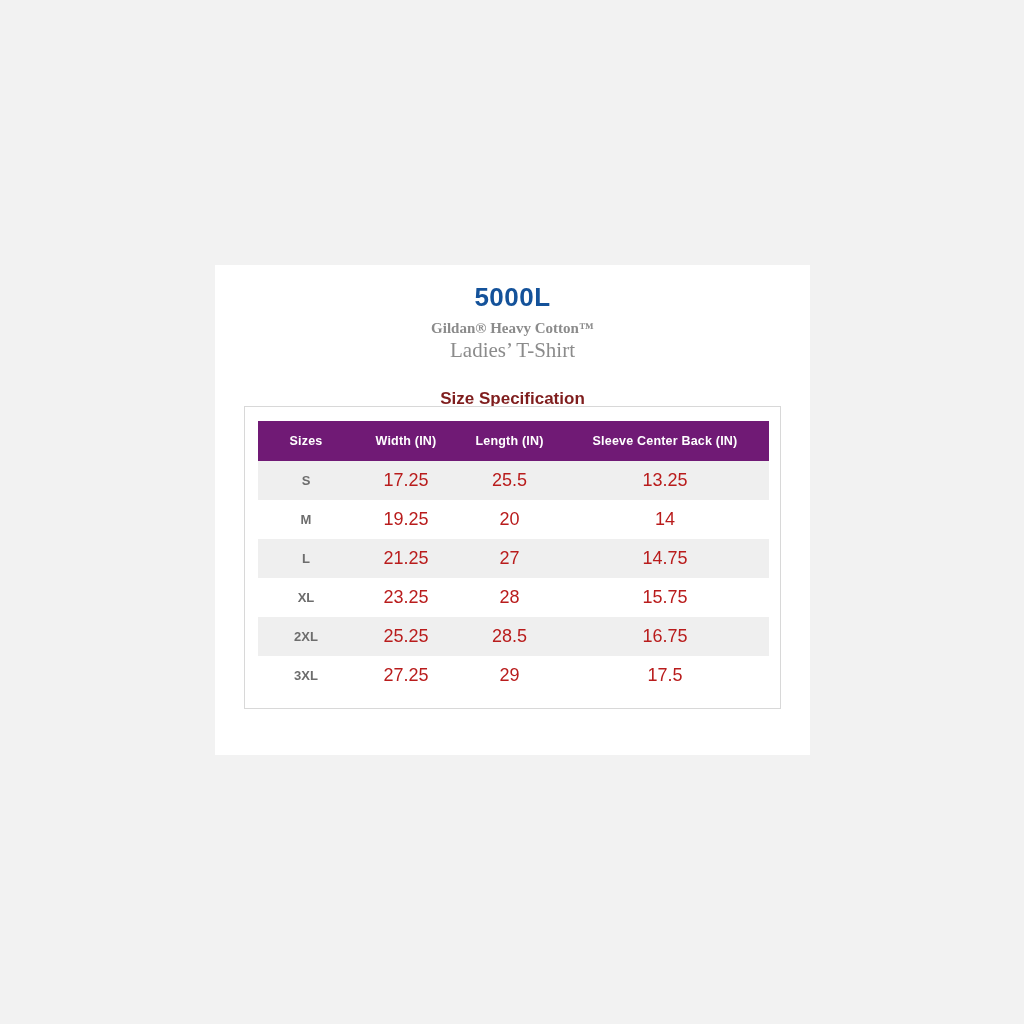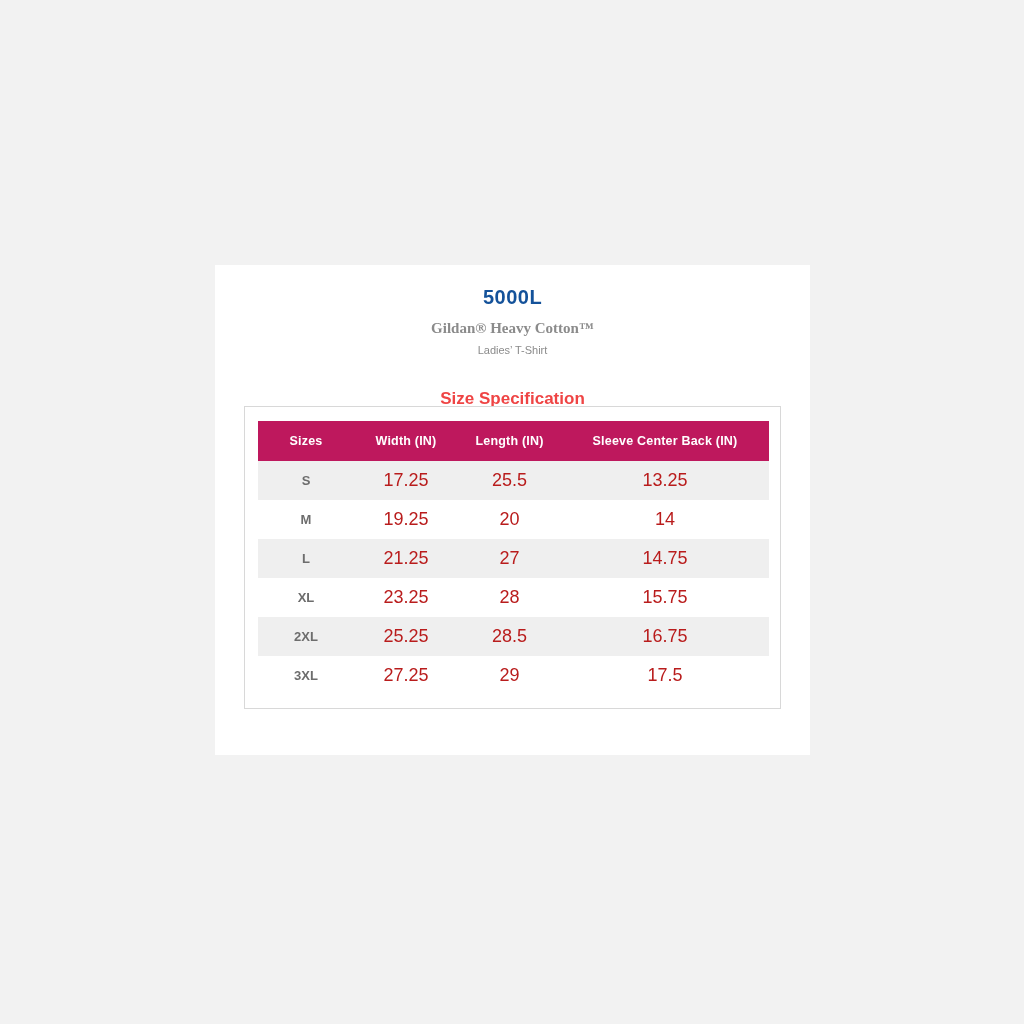--- a/index.html
+++ b/index.html
@@ -24,47 +24,48 @@
     left: 215px;
     top: 265px;
     width: 595px;
     height: 490px;
     background: #ffffff;
     padding: 0;
   }
   .card-title {
     text-align: center;
     color: #14529a;
-    font-size: 20px;
+    font-size: 26px;
     font-weight: bold;
     letter-spacing: 0.5px;
     margin: 0;
     padding-top: 12px;
     line-height: 40px;
   }
   .card-sub1 {
     text-align: center;
     color: #8b8b8b;
     font-size: 15px;
     font-weight: bold;
     margin: 0;
     line-height: 22px;
     font-family: Liberation Serif, serif;
   }
   .card-sub2 {
     text-align: center;
     color: #8b8b8b;
-    font-size: 11px;
+    font-size: 21px;
     font-weight: normal;
     margin: 0;
     line-height: 22px;
+    font-family: Liberation Serif, serif;
   }
   .spec-title {
     text-align: center;
-    color: #ef4444;
+    color: #7f1d1d;
     font-size: 17px;
     font-weight: bold;
     margin: 0;
     padding-top: 26px;
     line-height: 24px;
   }
   .table-wrap {
     position: absolute;
     left: 29px;
     top: 141px;
@@ -72,21 +73,21 @@
     border: 1px solid #d8d8d8;
     background: #ffffff;
     padding: 14px 13px 13px 13px;
   }
   table.size-table {
     border-collapse: collapse;
     width: 511px;
     table-layout: fixed;
   }
   table.size-table thead th {
-    background: #be185d;
+    background: #701a75;
     color: #ffffff;
     font-size: 12.5px;
     font-weight: bold;
     height: 40px;
     text-align: center;
     letter-spacing: 0.2px;
     border: none;
   }
   table.size-table tbody td {
     height: 39px;

